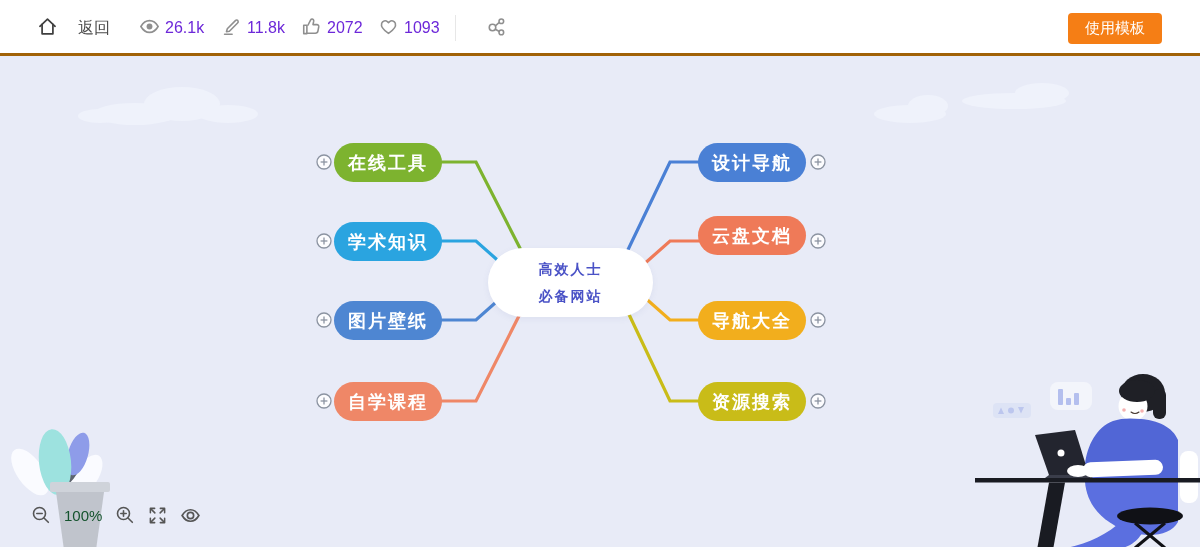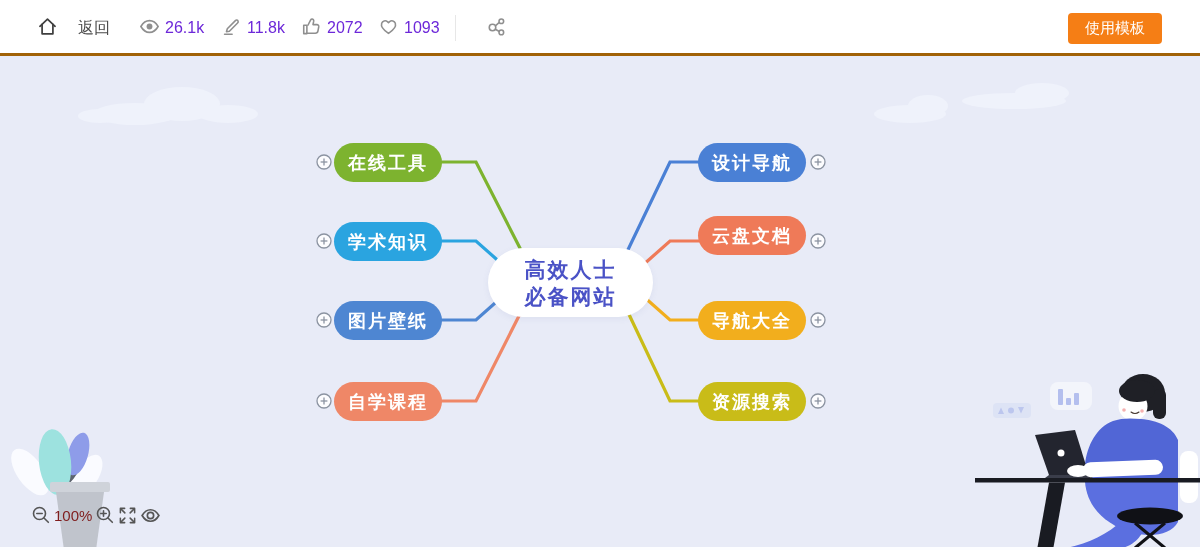--- a/index.html
+++ b/index.html
@@ -18,42 +18,42 @@
   .tb-stat-heart { left:378px; cursor:pointer; }
   .tb-divider { position:absolute; left:455px; top:15px; width:1px; height:26px; background:#e7e7e7; }
   .tb-share { left:486px; cursor:pointer; }
   .use-template-btn { position:absolute; right:38px; top:13px; height:31px; padding:0 17px; border:none; border-radius:4px; color:#fff; font-size:15px; font-family:inherit; cursor:pointer; }
 
   
   .canvas { position:absolute; left:0; top:56px; width:1200px; height:494px; background:#e8ebf7; overflow:hidden; }
   .map-svg { position:absolute; left:0; top:0; }
 
   .branch-node { position:absolute; width:108px; height:39px; border-radius:20px; display:flex; align-items:center; justify-content:center; color:#fff; font-size:18px; font-weight:bold; letter-spacing:2px; z-index:6; cursor:pointer; }
-  .center-node { position:absolute; left:488px; top:192px; width:165px; height:69px; border-radius:35px; background:#ffffff; display:flex; flex-direction:column; align-items:center; justify-content:center; font-size:21px; font-weight:bold; line-height:27px; letter-spacing:2px; z-index:7; cursor:pointer; box-shadow:0 2px 6px rgba(90,100,160,0.08); }
+  .center-node { position:absolute; left:488px; top:192px; width:165px; height:69px; border-radius:35px; background:#ffffff; display:flex; flex-direction:column; align-items:center; justify-content:center; font-size:14px; font-weight:bold; line-height:27px; letter-spacing:2px; z-index:7; cursor:pointer; box-shadow:0 2px 6px rgba(90,100,160,0.08); }
   .add-node { position:absolute; width:16px; height:16px; z-index:6; cursor:pointer; }
 
   .bn-l0 { left:334px; top:87px; }
   .bn-l1 { left:334px; top:166px; }
   .bn-l2 { left:334px; top:245px; }
   .bn-l3 { left:334px; top:326px; }
   .bn-r0 { left:698px; top:87px; }
   .bn-r1 { left:698px; top:160px; }
   .bn-r2 { left:698px; top:245px; }
   .bn-r3 { left:698px; top:326px; }
   .ad-l0 { left:316px; top:98px; }
   .ad-l1 { left:316px; top:177px; }
   .ad-l2 { left:316px; top:256px; }
   .ad-l3 { left:316px; top:337px; }
   .ad-r0 { left:810px; top:98px; }
   .ad-r1 { left:810px; top:177px; }
   .ad-r2 { left:810px; top:256px; }
   .ad-r3 { left:810px; top:337px; }
 
   
-  .zoom-toolbar { position:absolute; left:31px; top:446px; height:26px; display:flex; align-items:center; gap:3px; z-index:20; color:#7f1d1d; font-size:15px; }
+  .zoom-toolbar { position:absolute; left:31px; top:446px; height:26px; display:flex; align-items:center; gap:13px; z-index:20; color:#14532d; font-size:15px; }
   .zt-btn { display:flex; align-items:center; cursor:pointer; }
 
   
   .plant-svg { position:absolute; left:0; bottom:0; z-index:10; }
   .person-svg { position:absolute; right:0; bottom:0; z-index:9; }
   .bottom-strip { position:absolute; left:0; bottom:0; width:1200px; height:3px; background:#fcfdff; z-index:25; }
 </style>
 </head>
 <body>
 

